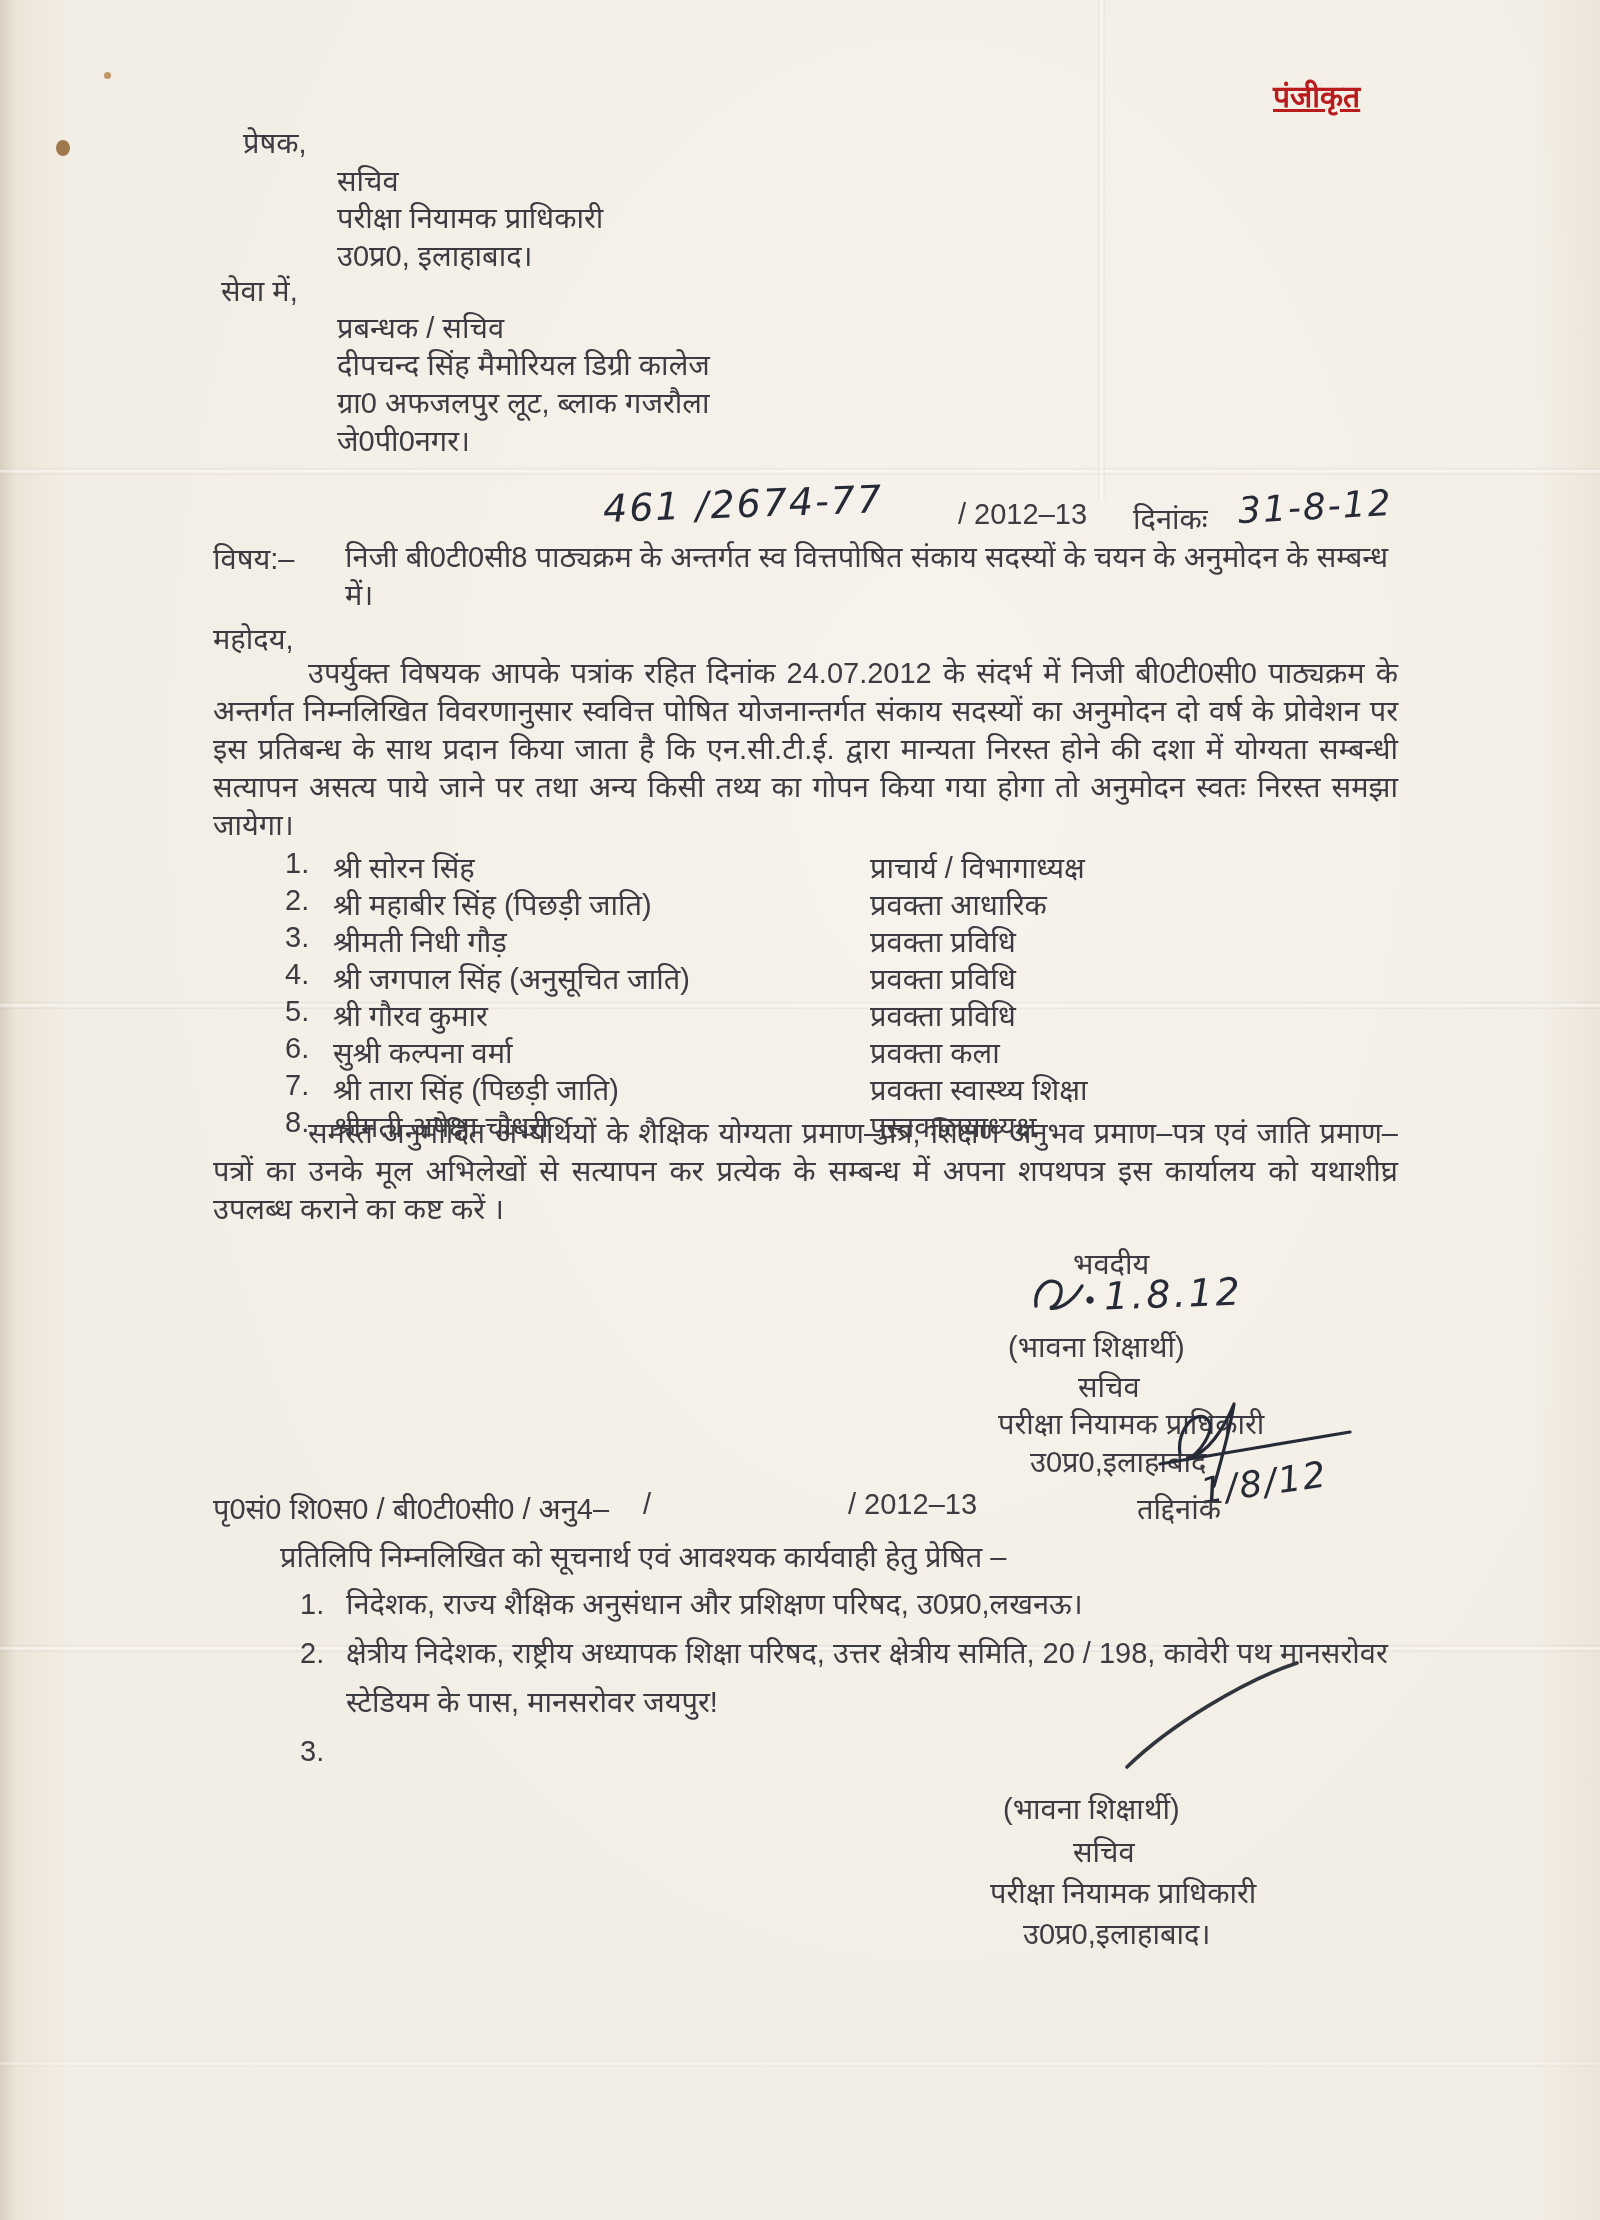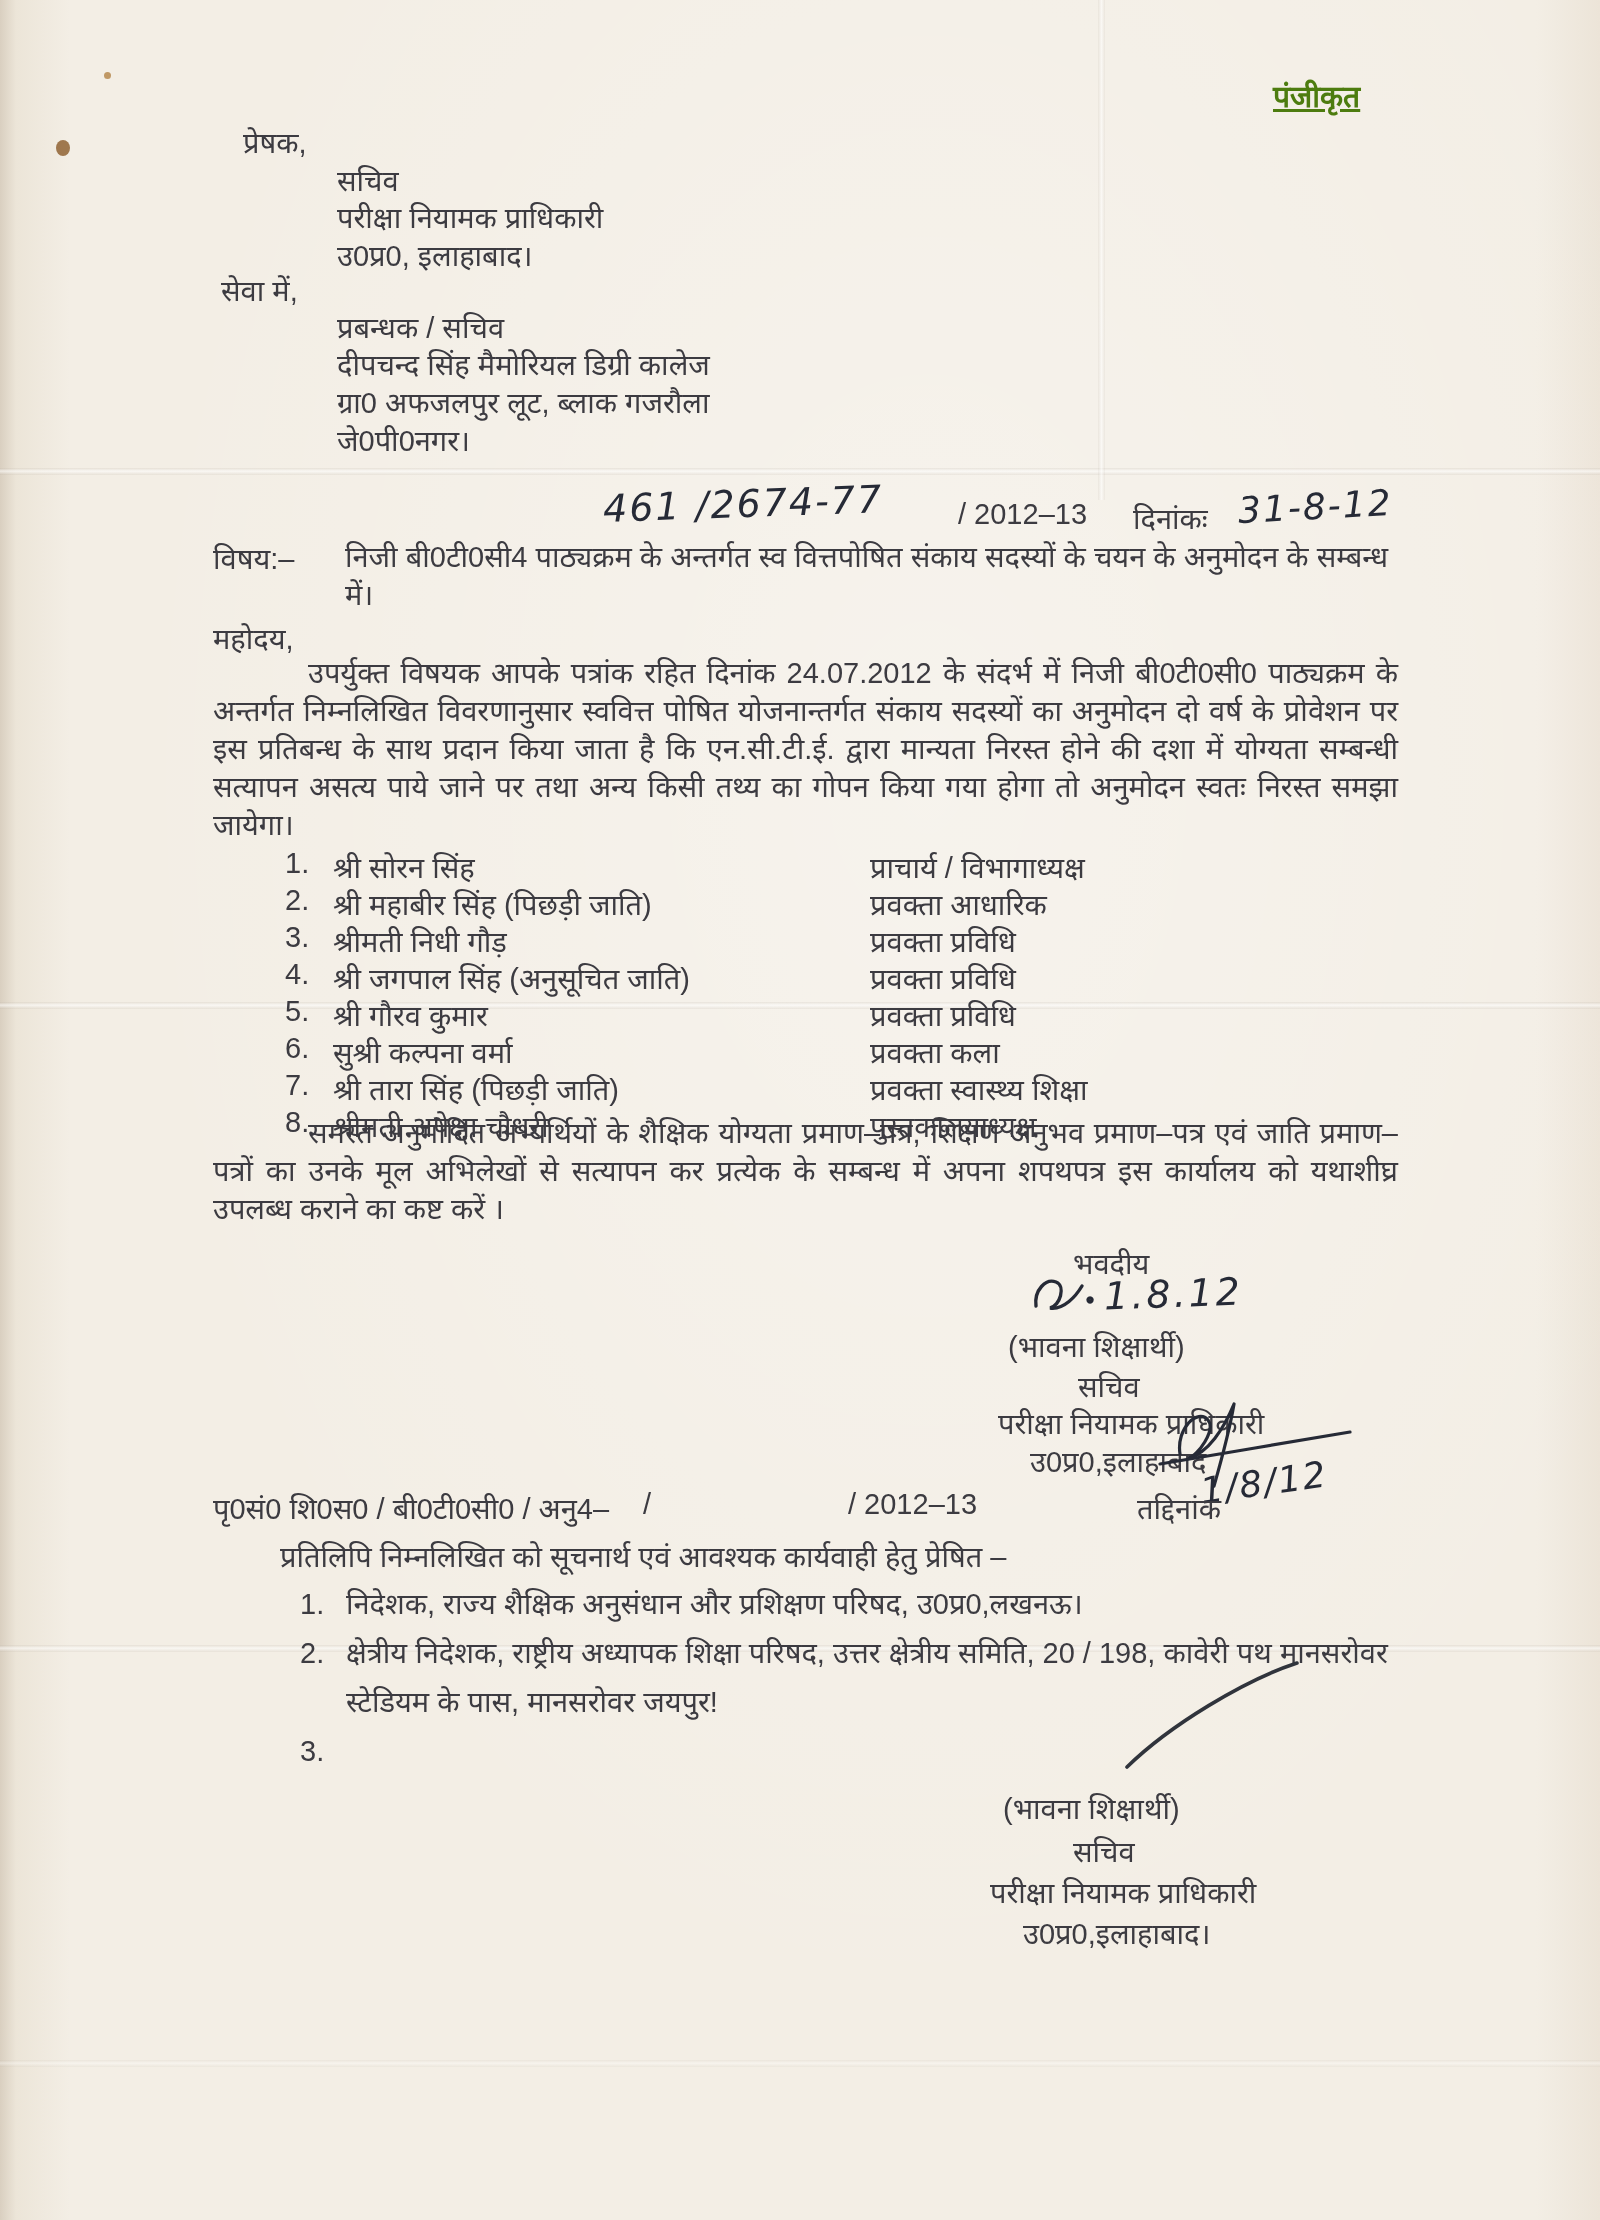--- a/index.html
+++ b/index.html
@@ -7,21 +7,21 @@
     width:1600px;height:2220px;position:relative;overflow:hidden;
     font-family:"Liberation Sans","DejaVu Sans",sans-serif;
     color:#3c3b41;font-size:29px;
     background:
       radial-gradient(ellipse at 58% 35%, rgba(255,255,255,0.30), rgba(255,255,255,0) 62%),
       linear-gradient(90deg, #d9cfc0 0px, #ece5d8 16px, #f3eee5 70px, #f3eee5 96%, #ece4d8 100%),
       #f3eee5;
   }
   .abs{position:absolute;white-space:nowrap;}
   .wrap{white-space:normal;}
-  .registered{font-size:30px;font-weight:bold;text-decoration:underline;color:#4d7c0f;}
+  .registered{font-size:30px;font-weight:bold;text-decoration:underline;color:#b91c1c;}
   .para{text-align:justify;line-height:38px;text-indent:95px;}
   .hw{font-family:"DejaVu Sans","Liberation Sans",sans-serif;font-style:italic;color:#262a36;}
   .crease-h{position:absolute;left:0;width:100%;height:7px;pointer-events:none;
     background:linear-gradient(180deg, rgba(116,98,76,0.10), rgba(255,255,255,0.55) 45%, rgba(116,98,76,0.09));}
   .crease-v{position:absolute;width:7px;pointer-events:none;
     background:linear-gradient(90deg, rgba(116,98,76,0.08), rgba(255,255,255,0.5) 50%, rgba(116,98,76,0.07));}
   .speck{position:absolute;border-radius:50%;}
   .lrow{position:relative;height:37px;}
   .lrow .sn{position:absolute;left:0;}
   .lrow .nm{position:absolute;left:48px;white-space:nowrap;}
@@ -57,21 +57,21 @@
 
 <div class="abs refline" style="left:213px;top:498px;width:1200px;height:44px">
   <span class="hw" style="left:390px;top:-16px;font-size:38px;letter-spacing:2px;transform:rotate(-2deg)">461 /2674-77</span>
   <span style="left:745px">/ 2012–13</span>
   <span style="left:920px">दिनांकः</span>
   <span class="hw" style="left:1025px;top:-12px;font-size:36px;letter-spacing:2px;transform:rotate(-3deg)">31-8-12</span>
 </div>
 
 <div class="abs" style="left:213px;top:538px;display:flex">
   <span style="flex:none;width:132px">विषय:–</span>
-  <span class="wrap" style="width:1058px;line-height:38px">निजी बी0टी0सी4 पाठ्यक्रम के अन्तर्गत स्व वित्तपोषित संकाय सदस्यों के चयन के अनुमोदन के सम्बन्ध में।</span>
+  <span class="wrap" style="width:1058px;line-height:38px">निजी बी0टी0सी8 पाठ्यक्रम के अन्तर्गत स्व वित्तपोषित संकाय सदस्यों के चयन के अनुमोदन के सम्बन्ध में।</span>
 </div>
 
 <div class="abs" style="left:213px;top:618px">महोदय,</div>
 
 <div class="abs wrap para" style="left:213px;top:654px;width:1185px">उपर्युक्त विषयक आपके पत्रांक रहित दिनांक 24.07.2012 के संदर्भ में निजी बी0टी0सी0 पाठ्यक्रम के अन्तर्गत निम्नलिखित विवरणानुसार स्ववित्त पोषित योजनान्तर्गत संकाय सदस्यों का अनुमोदन दो वर्ष के प्रोवेशन पर इस प्रतिबन्ध के साथ प्रदान किया जाता है कि एन.सी.टी.ई. द्वारा मान्यता निरस्त होने की दशा में योग्यता सम्बन्धी सत्यापन असत्य पाये जाने पर तथा अन्य किसी तथ्य का गोपन किया गया होगा तो अनुमोदन स्वतः निरस्त समझा जायेगा।</div>
 
 <div class="abs" style="left:285px;top:847px;width:1120px">
   <div class="lrow">
     <span class="sn">1.</span>
     <span class="nm">श्री सोरन सिंह</span>

